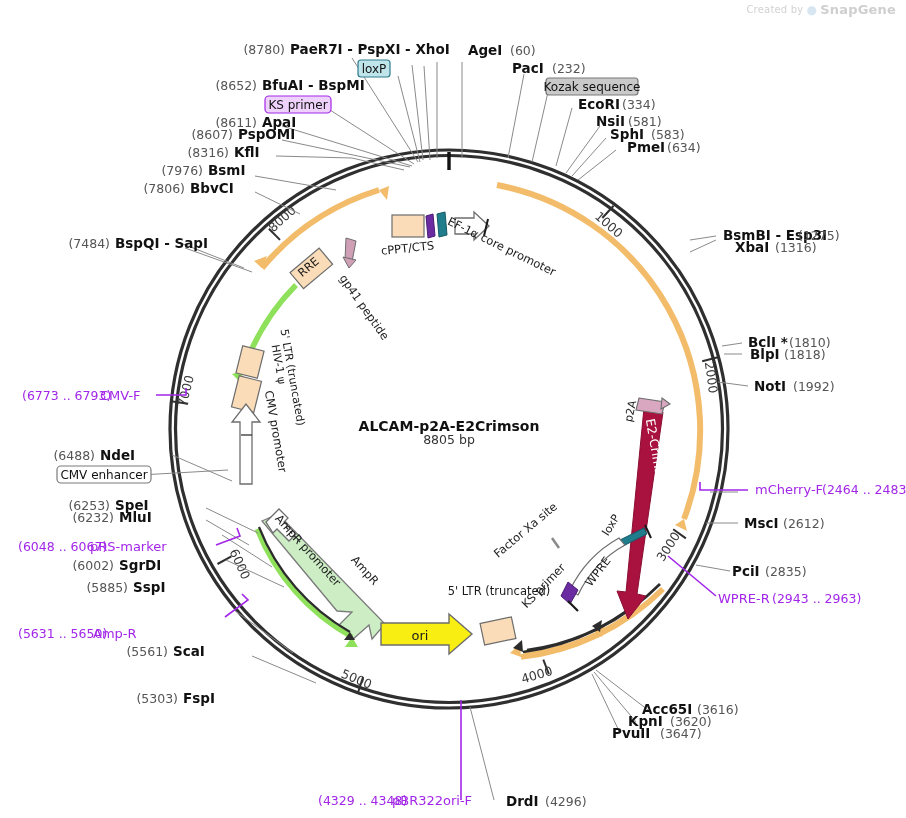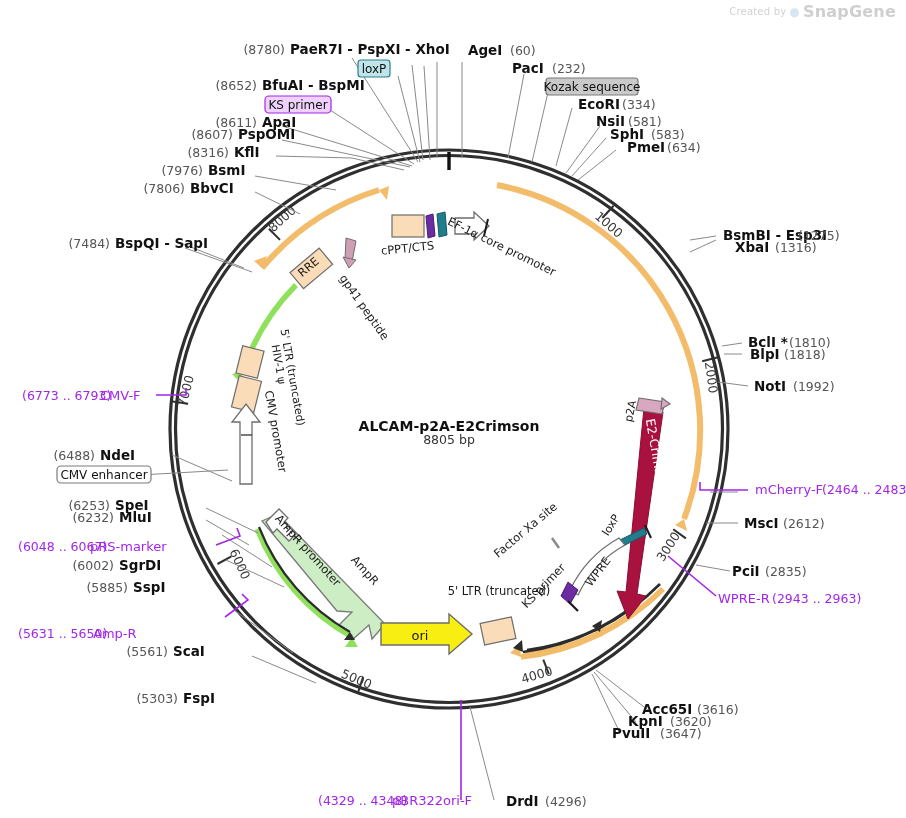--- a/index.html
+++ b/index.html
@@ -9,21 +9,21 @@
     font-family:"DejaVu Sans","Liberation Sans",sans-serif;
     color:#1a1a1a;
   }
   #map{position:absolute;left:0;top:0;width:906px;height:818px;}
   .wm{
     position:absolute;right:10px;top:2px;
     font-size:10px;color:#d2d2d2;letter-spacing:.2px;
     font-family:"DejaVu Sans","Liberation Sans",sans-serif;
     display:flex;align-items:center;gap:3px;white-space:nowrap;
   }
-  .wm .sg{font-size:16px;color:#cfcfcf;font-weight:600;}
+  .wm .sg{font-size:13px;color:#cfcfcf;font-weight:600;}
   .wm .drop{color:#d8e6f2;font-size:12px;}
   
 </style>
 </head>
 <body>
 
 <div class="wm">
   <span>Created by</span>
   <span class="drop">●</span>
   <span class="sg">SnapGene</span>

